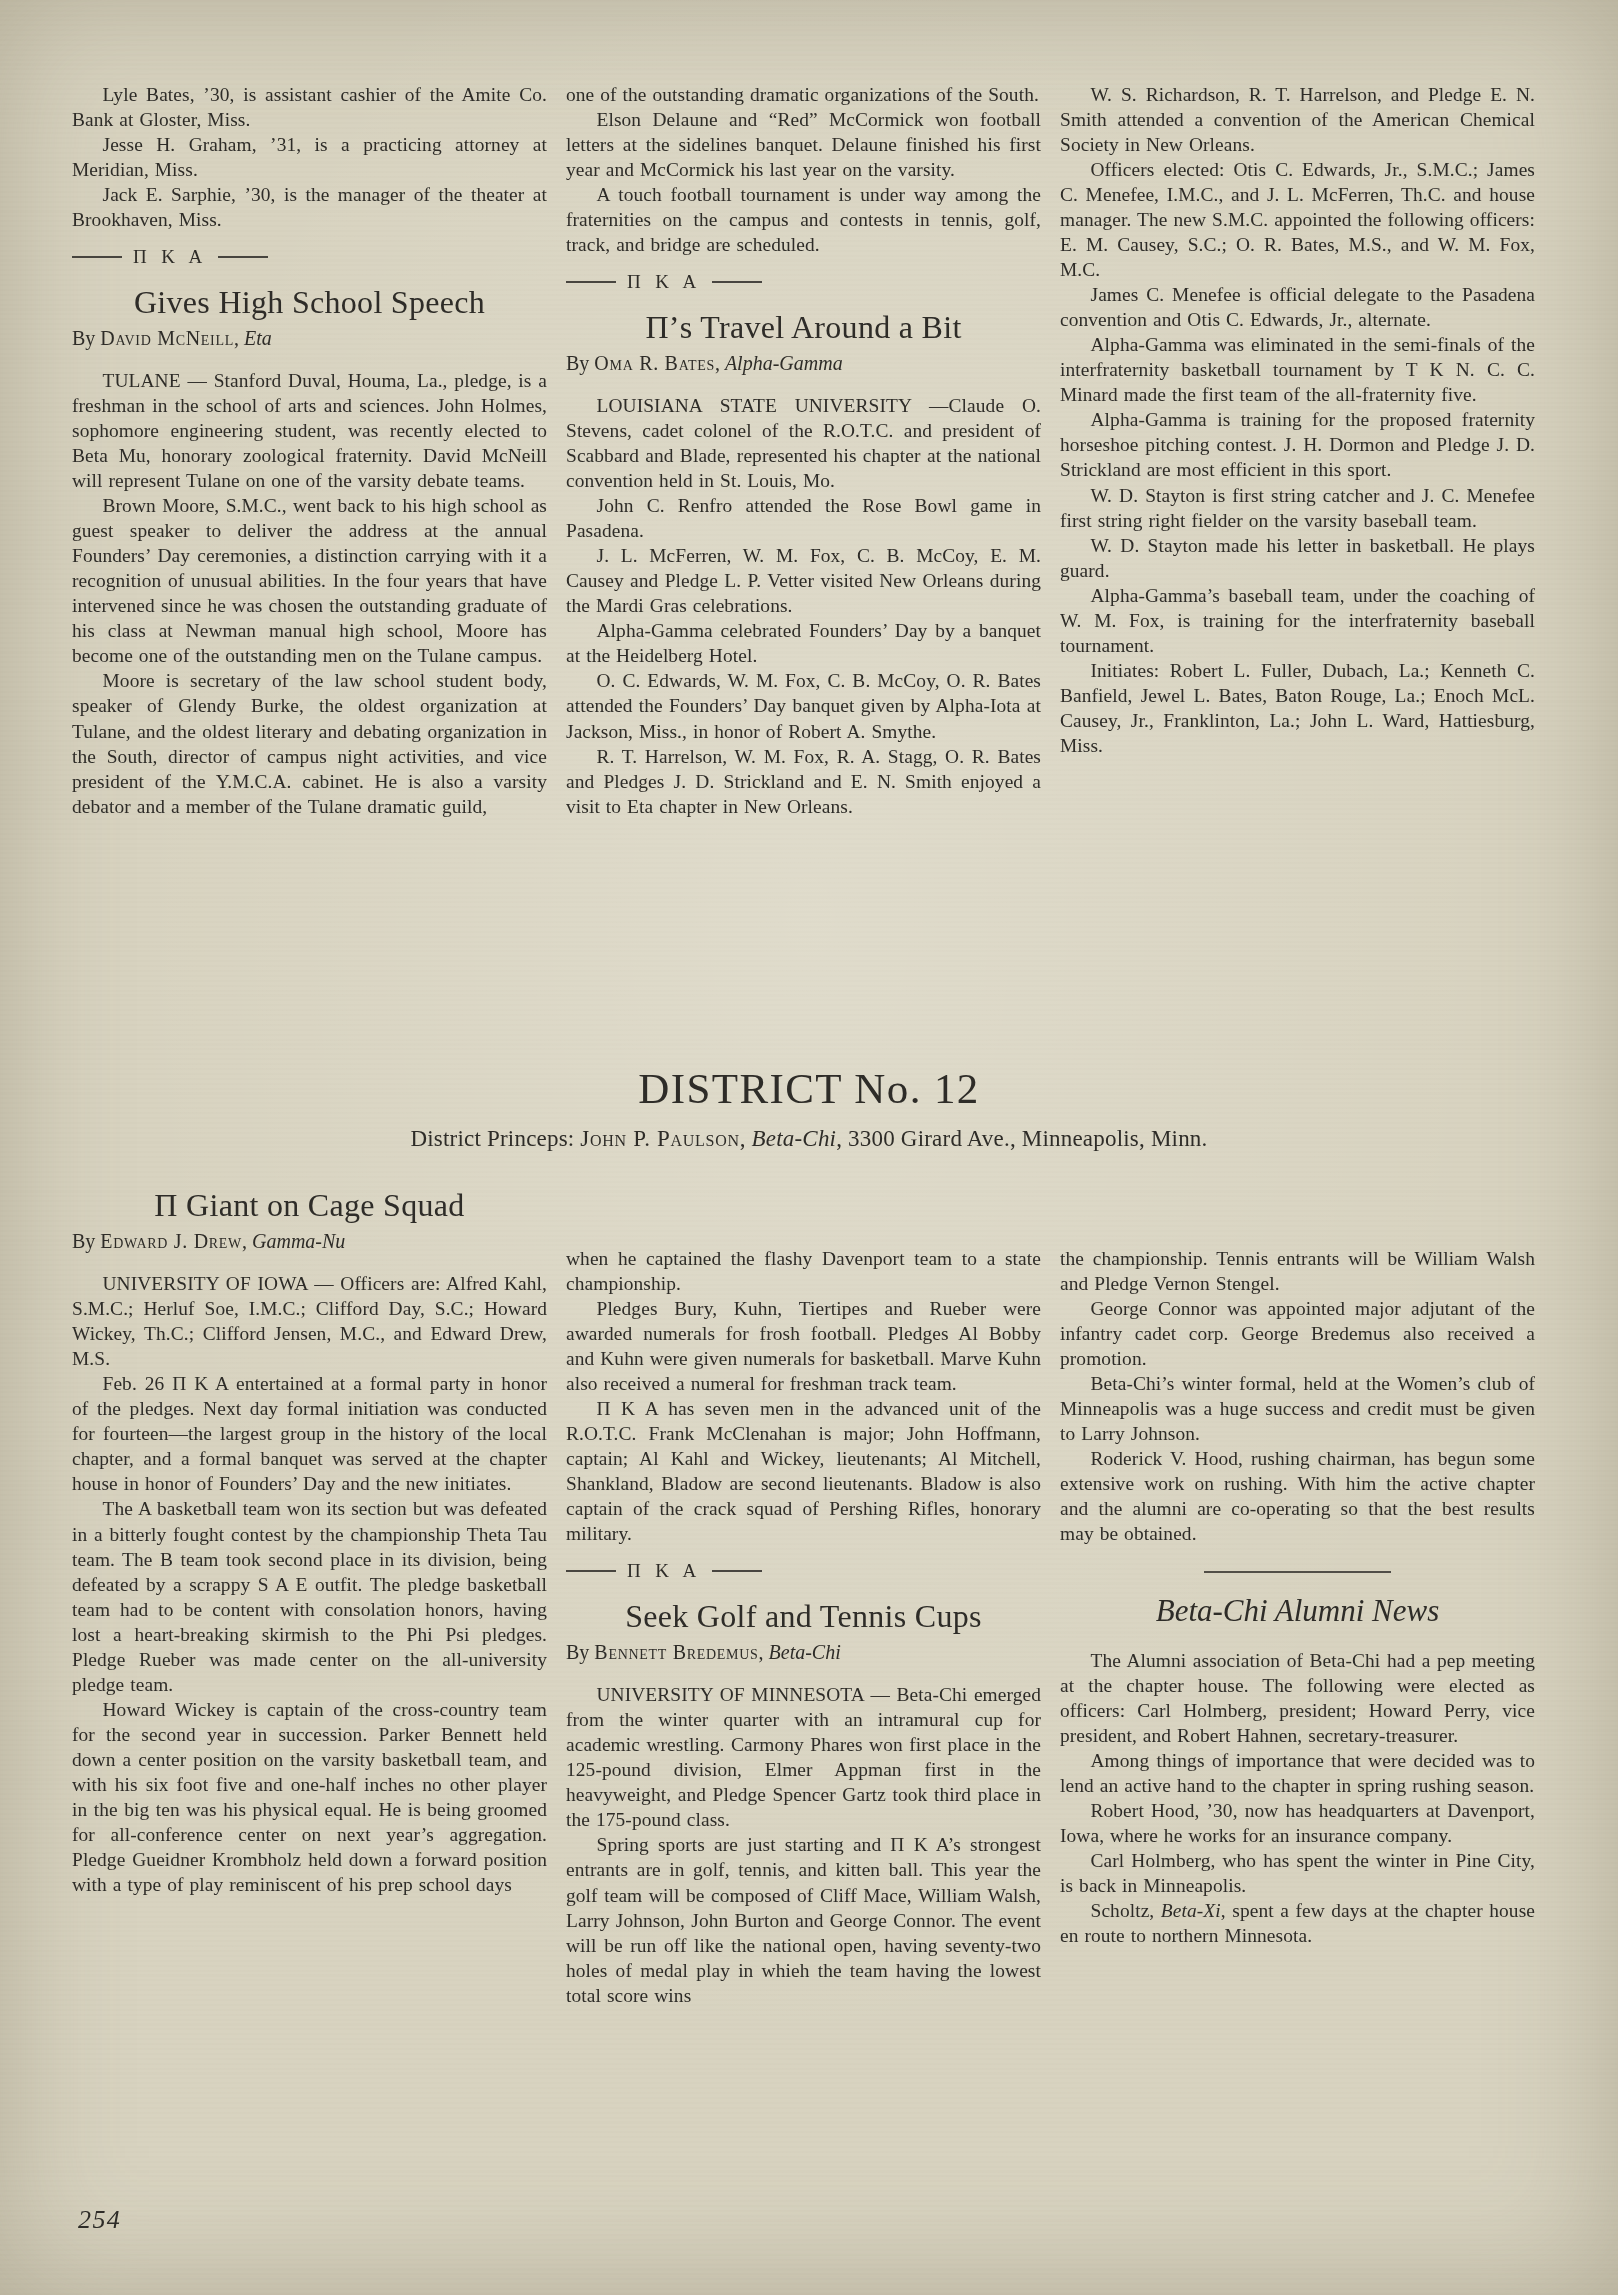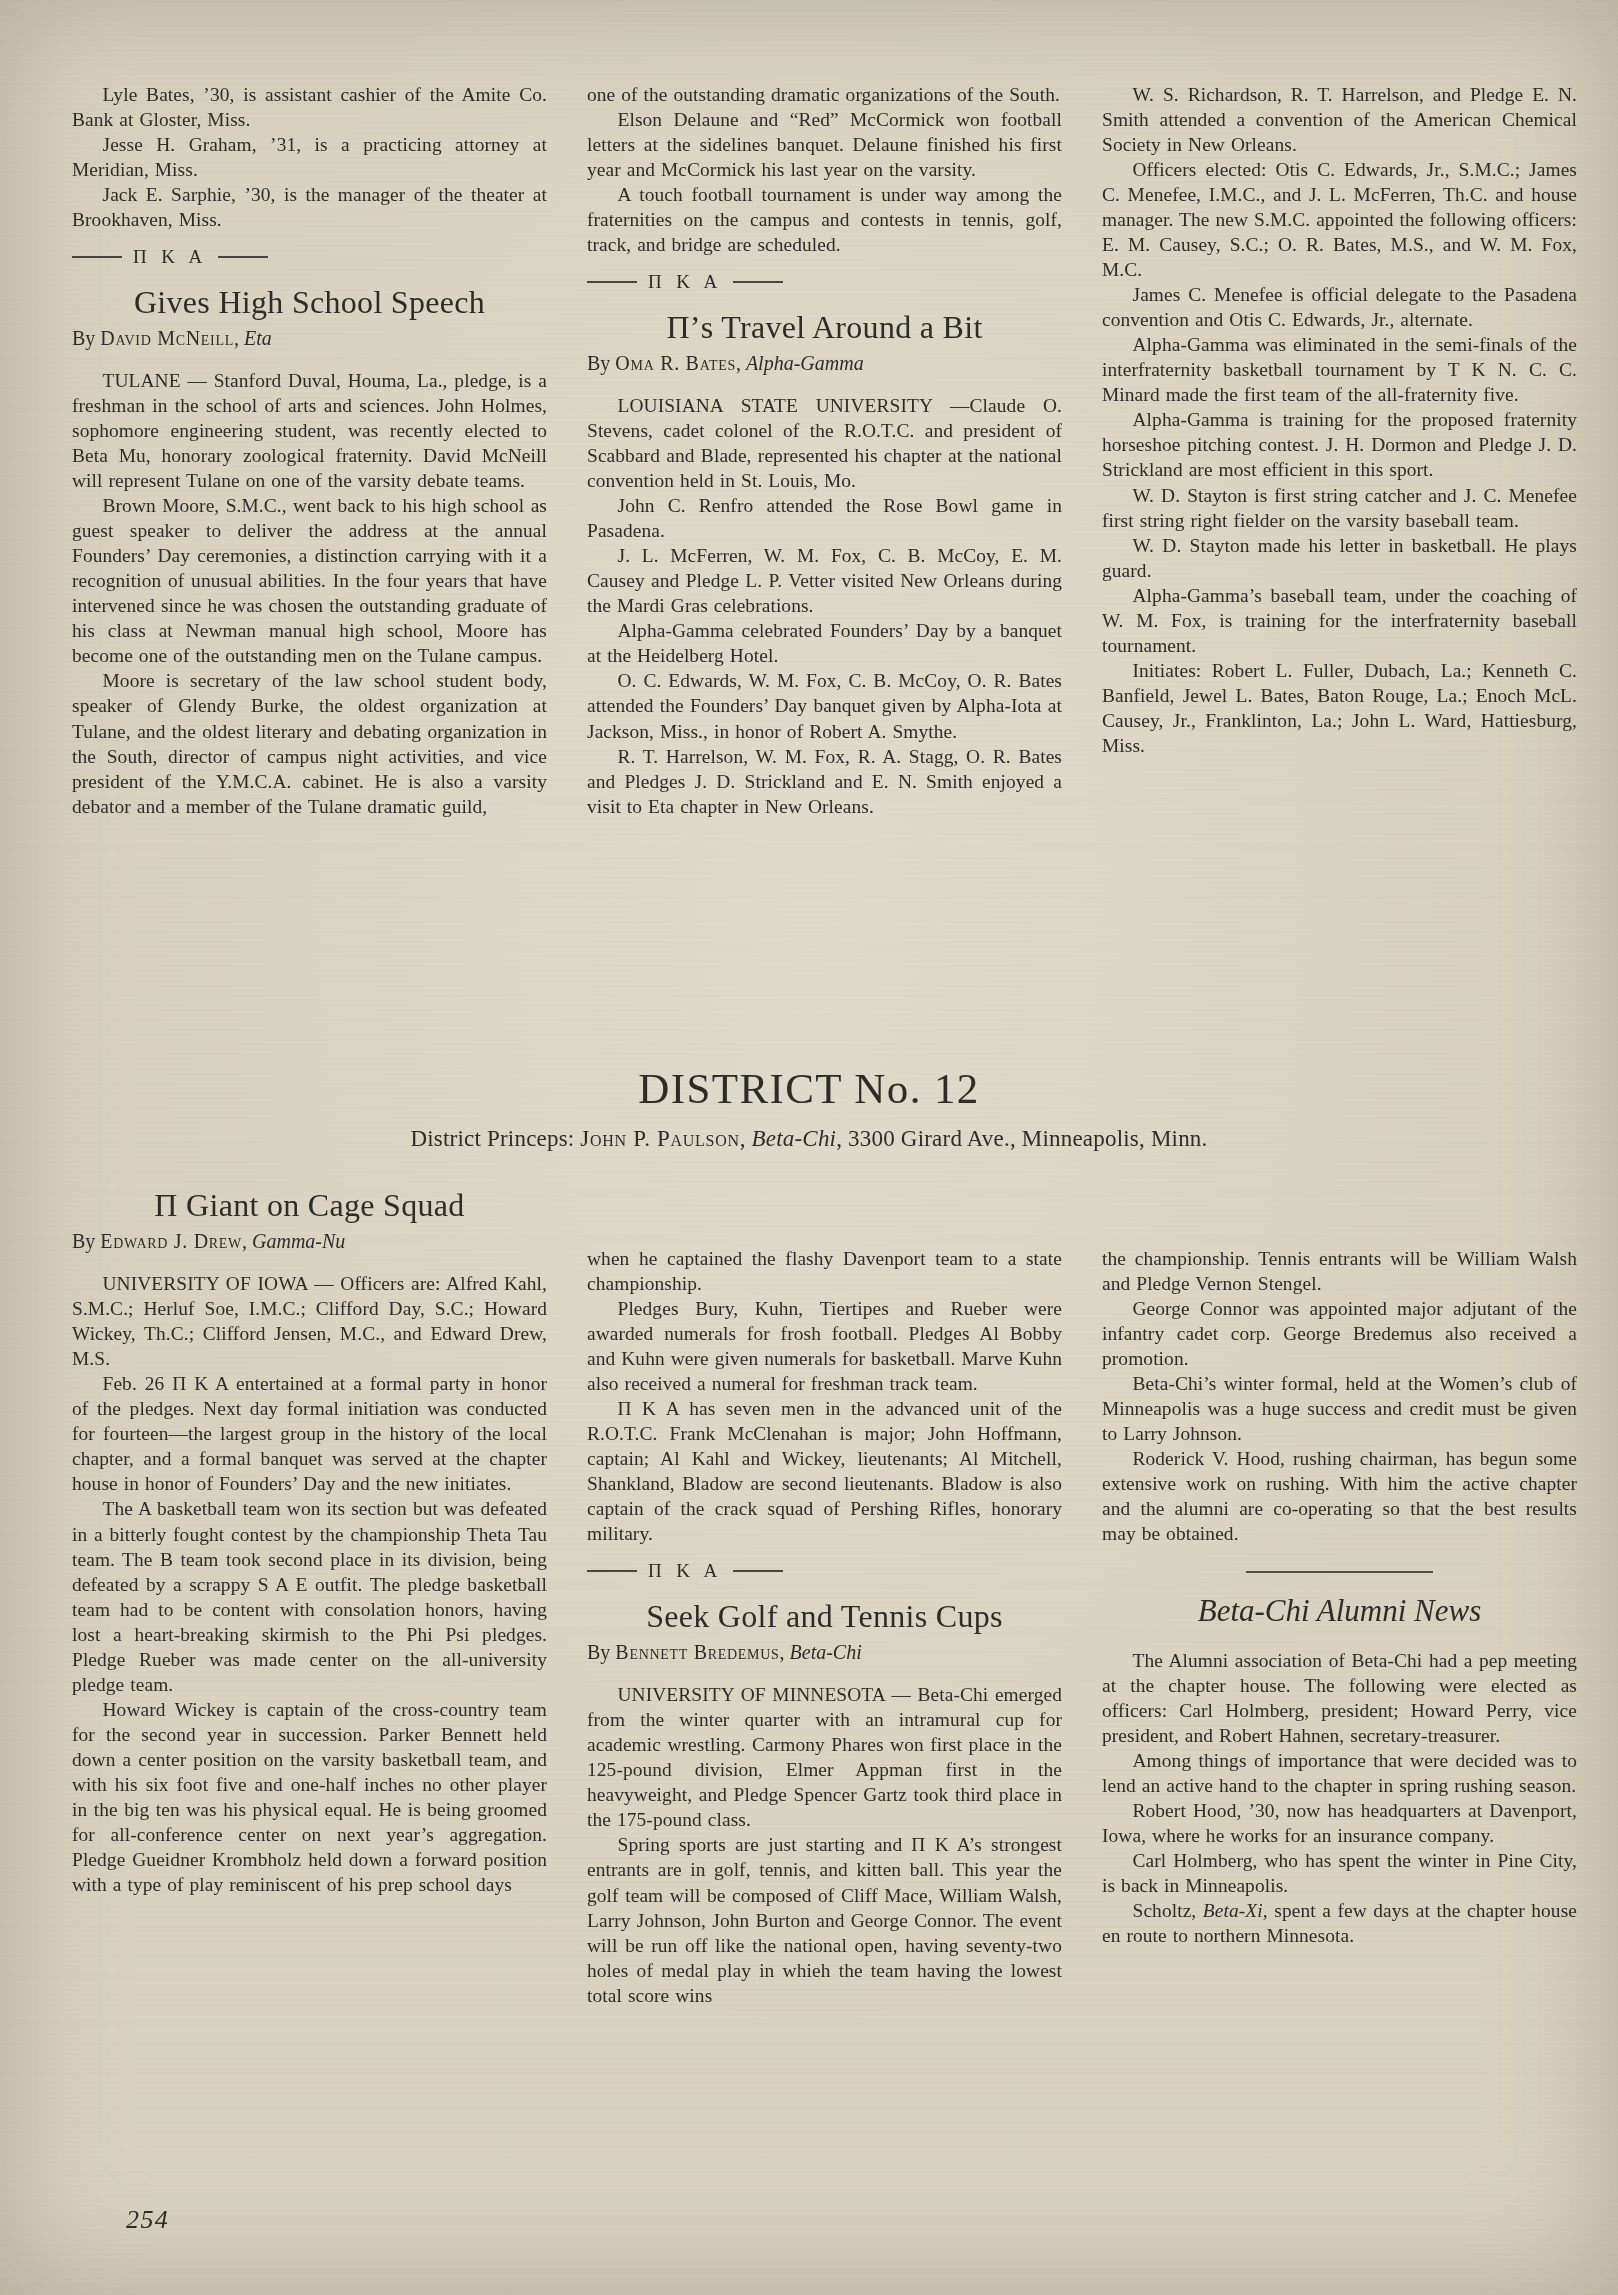--- a/index.html
+++ b/index.html
@@ -8,21 +8,21 @@
     width:1618px;height:2295px;
     background:#d8d3c0;
     background-image:
       radial-gradient(ellipse at 50% 40%, rgba(255,255,250,0.20) 0%, rgba(0,0,0,0) 60%),
       repeating-linear-gradient(0deg, rgba(90,80,60,0.015) 0 2.1px, rgba(0,0,0,0) 2.1px 4.9px);
     box-shadow: inset 0 0 125px rgba(110,100,75,0.35);
     font-family:"Liberation Serif", serif;
     color:#2e2c28;
     overflow:hidden;
   }
-  .cols{display:flex;gap:40px;}
+  .cols{display:flex;gap:19px;}
   .top-section{position:absolute;left:72px;top:82px;width:1485px;}
   .bottom-section{position:absolute;left:72px;top:1188px;width:1485px;}
   .col{width:475px;flex:0 0 475px;}
   .pad-top{padding-top:58px;}
 
   p.para{
     margin:0;font-size:19.4px;line-height:1.29;
     text-align:justify;text-indent:30.5px;
     letter-spacing:0.1px;word-spacing:1px;
   }
@@ -44,21 +44,21 @@
   .pika-divider .dash{width:50px;height:2.1px;background:#2e2c28;opacity:0.85;}
   .pika-divider .pika-text{font-size:19px;letter-spacing:4.9px;}
 
   .district{position:absolute;top:1067px;left:0;width:100%;text-align:center;}
   .district-title{font-size:43px;font-weight:normal;margin:0 0 14px;letter-spacing:1.4px;line-height:1;}
   .district-line{font-size:23px;margin:16px;letter-spacing:0.2px;}
   .district-line em{font-style:italic;}
 
   .section-rule{width:187px;height:2.1px;background:#2e2c28;opacity:0.8;margin:25px auto 21px;}
 
-  .page-number{position:absolute;left:78px;top:2205px;font-size:26px;font-style:italic;letter-spacing:1.4px;margin-left:48px;}
+  .page-number{position:absolute;left:78px;top:2205px;font-size:26px;font-style:italic;letter-spacing:1.4px;}
 </style>
 </head>
 <body>
 
 <div class="page">
 
   <div class="top-section cols">
 
     <div class="col">
       <p class="para">Lyle Bates, ’30, is assistant cashier of the Amite Co. Bank at Gloster, Miss.</p>

